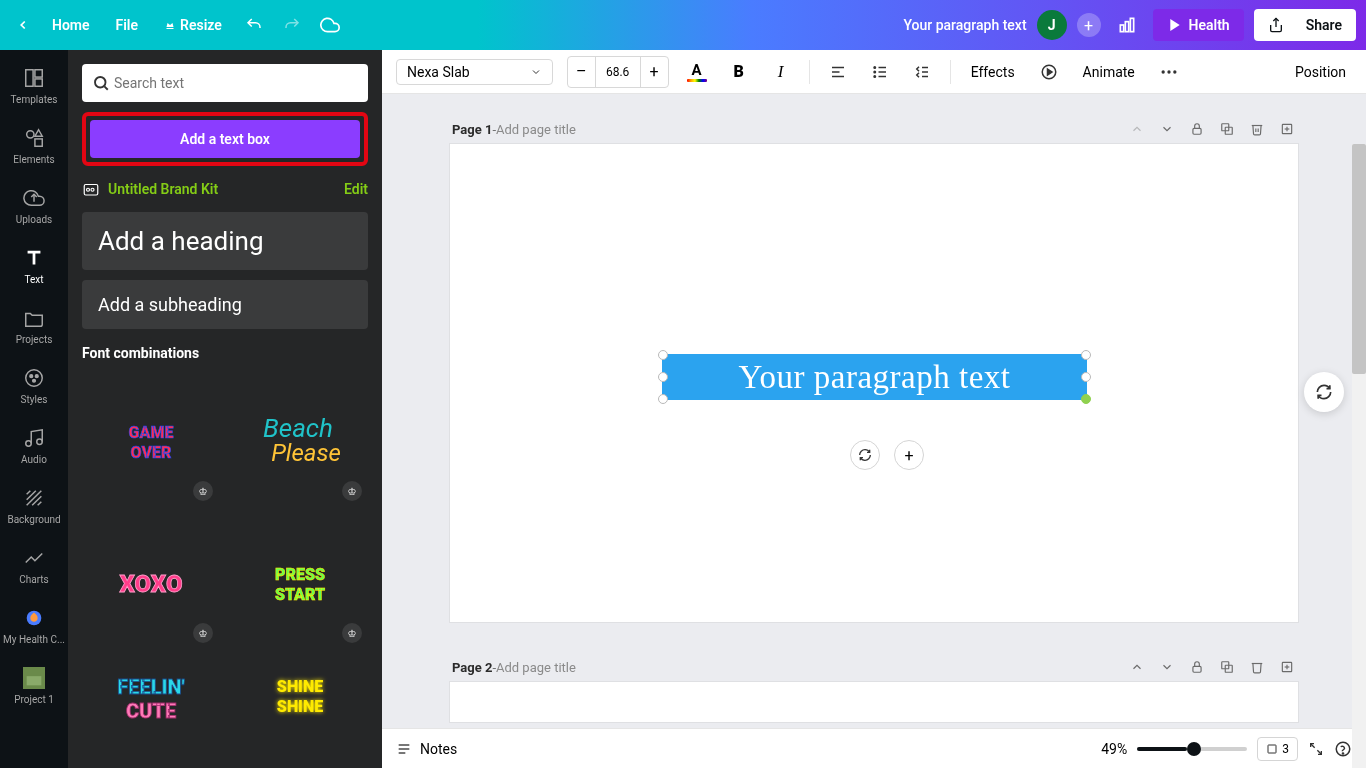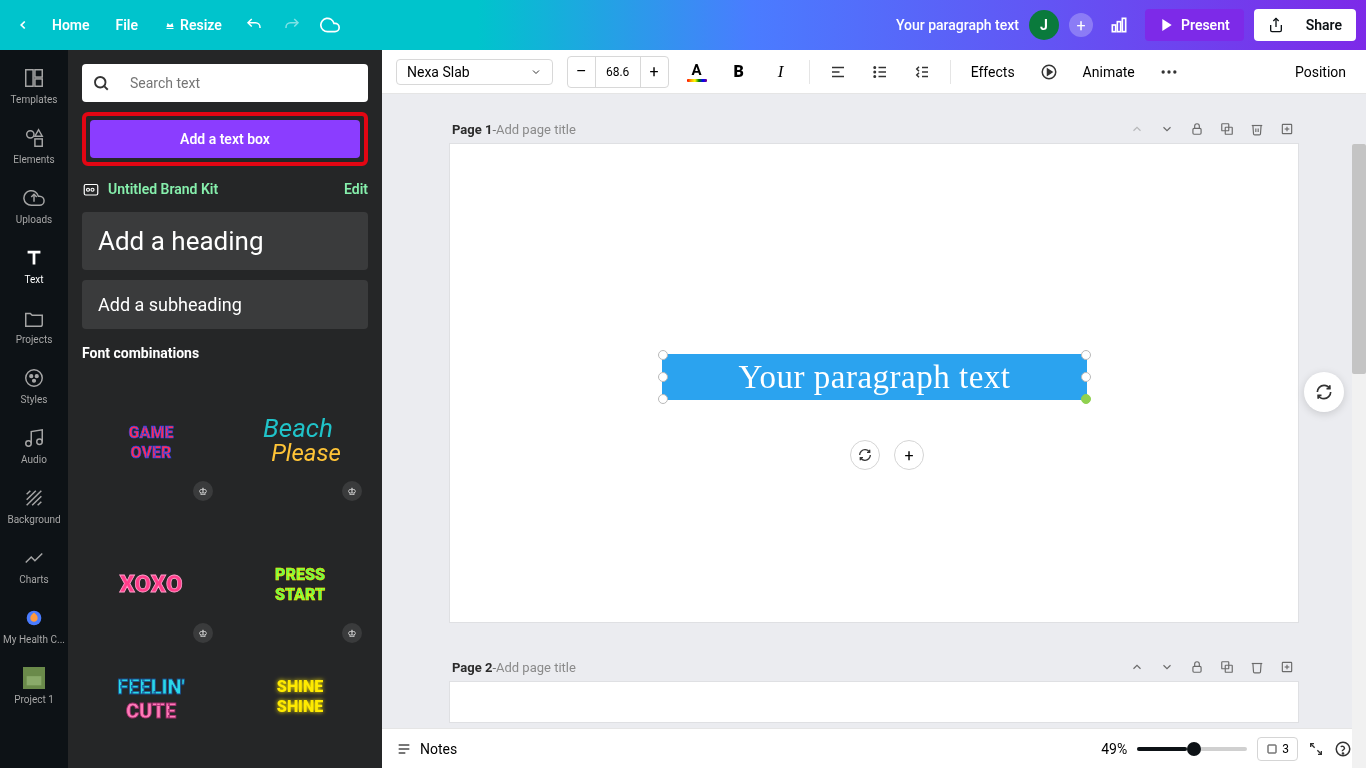--- a/index.html
+++ b/index.html
@@ -23,25 +23,25 @@
 
 
 .icon-rail { width: 68px; background: #0d1216; display: flex; flex-direction: column; padding-top: 6px; }
 .rail-item { display: flex; flex-direction: column; align-items: center; padding: 10px 0; cursor: pointer; color: #a6a6a6; gap: 4px; }
 .rail-item.active { color: white; }
 .rail-icon { width: 24px; height: 24px; display: flex; align-items: center; justify-content: center; }
 .rail-label { font-size: 10px; text-align: center; line-height: 1.2; }
 
 
 .side-panel { width: 314px; background: #252627; display: flex; flex-direction: column; padding: 14px; gap: 10px; position: relative; overflow: hidden; }
-.search-box { background: white; border-radius: 4px; height: 38px; display: flex; align-items: center; padding: 0 10px; gap: 20px; }
+.search-box { background: white; border-radius: 4px; height: 38px; display: flex; align-items: center; padding: 0 10px; gap: 4px; }
 .search-input { border: none; outline: none; font-size: 14px; flex: 1; }
 .highlight-frame { border: 4px solid #e30613; border-radius: 6px; padding: 4px; }
 .add-textbox-btn { background: #8b3dff; color: white; border-radius: 4px; height: 38px; display: flex; align-items: center; justify-content: center; font-size: 14px; font-weight: 600; cursor: pointer; }
-.brand-row { display: flex; align-items: center; justify-content: space-between; color: #86efac; font-size: 14px; font-weight: 600; padding: 4px 0; }
+.brand-row { display: flex; align-items: center; justify-content: space-between; color: #84cc16; font-size: 14px; font-weight: 600; padding: 4px 0; }
 .brand-left { display: flex; align-items: center; gap: 8px; }
 .text-preset { background: #3a3b3c; border-radius: 4px; padding: 14px 16px; color: white; cursor: pointer; }
 .preset-heading { font-size: 26px; font-weight: 400; }
 .preset-subheading { font-size: 18px; font-weight: 400; }
 .preset-body { font-size: 12px; font-weight: 600; }
 .section-title { color: white; font-size: 14px; font-weight: 700; padding: 6px 0; }
 .combo-grid { display: grid; grid-template-columns: 1fr 1fr; gap: 12px; }
 .combo-cell { position: relative; height: 130px; display: flex; align-items: center; justify-content: center; cursor: pointer; }
 .combo-badge { position: absolute; bottom: 6px; right: 6px; width: 20px; height: 20px; border-radius: 50%; background: #3a3b3c; display: flex; align-items: center; justify-content: center; font-size: 10px; color: white; }
 .collapse-tab { position: absolute; right: -12px; top: 350px; width: 14px; height: 60px; background: #252627; border-radius: 0 8px 8px 0; display: flex; align-items: center; justify-content: center; color: #888; cursor: pointer; font-size: 10px; }
@@ -140,21 +140,21 @@
       <svg width="20" height="20" viewBox="0 0 24 24" fill="none" stroke="white" stroke-width="2">
           <rect x="4" y="12" width="4" height="8"></rect>
           <rect x="10" y="8" width="4" height="12"></rect>
           <rect x="16" y="4" width="4" height="16"></rect>
         </svg>
     </div>
     <div class="present-btn">
       <svg width="16" height="16" viewBox="0 0 24 24" fill="white">
           <polygon points="5 3 19 12 5 21"></polygon>
         </svg>
-      <span>Present</span>
+      <span>Health</span>
     </div>
     <div class="share-btn">
       <svg width="16" height="16" viewBox="0 0 24 24" fill="none" stroke="#0d1216" stroke-width="2">
           <path d="M4 12v8a2 2 0 002 2h12a2 2 0 002-2v-8"></path>
           <polyline points="16 6 12 2 8 6"></polyline>
           <line x1="12" y1="2" x2="12" y2="15"></line>
         </svg>
       <span>Share</span>
     </div>
   </div>

